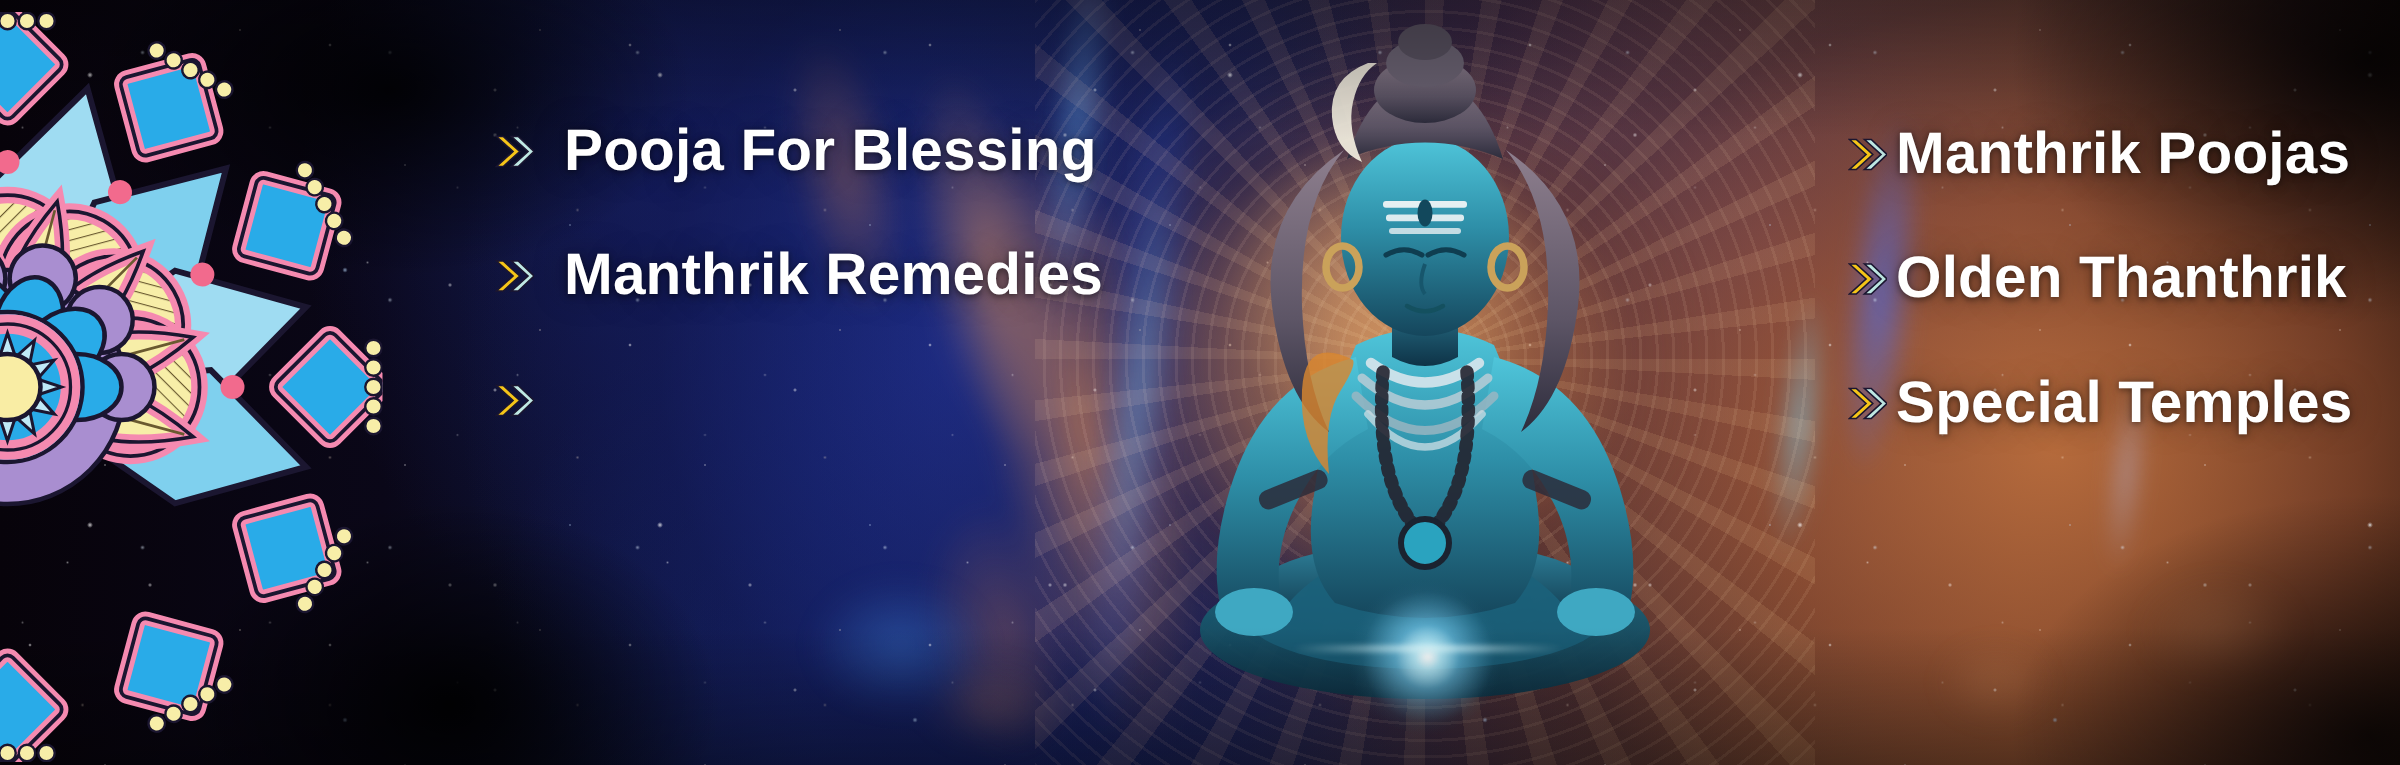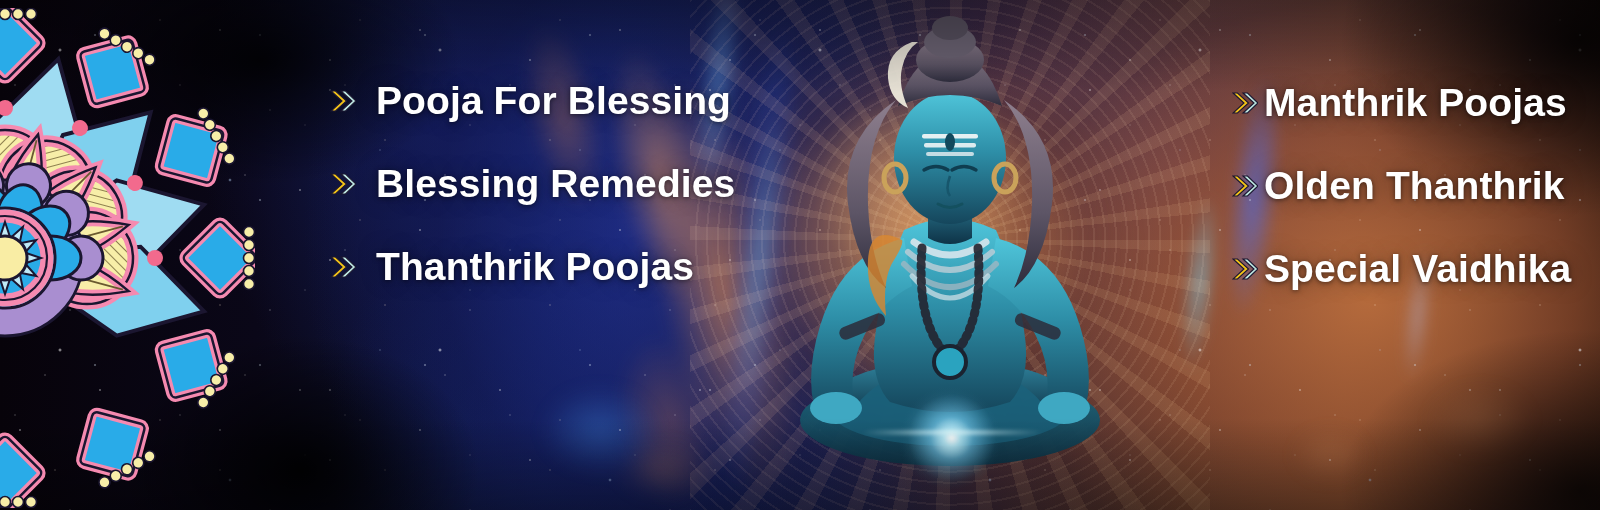--- a/index.html
+++ b/index.html
@@ -641,29 +641,28 @@
         <path d="M11 2 L22 12 L11 22 L15.5 22 L26 12 L15.5 2 Z" fill="#bfe9e4" stroke="#1b1630" stroke-width="1.1"></path>
       </svg>
       <span class="label">Pooja For Blessing</span>
     </div>
 
     <div class="row">
       <svg class="chev" viewBox="0 0 26 24">
         <path d="M1 2 L12 12 L1 22 L5.5 22 L16.5 12 L5.5 2 Z" fill="#f5c518" stroke="#1b1630" stroke-width="1.1"></path>
         <path d="M11 2 L22 12 L11 22 L15.5 22 L26 12 L15.5 2 Z" fill="#bfe9e4" stroke="#1b1630" stroke-width="1.1"></path>
       </svg>
-      <span class="label">Blessing Remedies</span>
+      <span class="label">Manthrik Remedies</span>
     </div>
 
     <div class="row">
       <svg class="chev" viewBox="0 0 26 24">
         <path d="M1 2 L12 12 L1 22 L5.5 22 L16.5 12 L5.5 2 Z" fill="#f5c518" stroke="#1b1630" stroke-width="1.1"></path>
         <path d="M11 2 L22 12 L11 22 L15.5 22 L26 12 L15.5 2 Z" fill="#bfe9e4" stroke="#1b1630" stroke-width="1.1"></path>
       </svg>
-      <span class="label">Thanthrik Poojas</span>
     </div>
 
 
   </div>
 
   <div class="col col-right">
 
     <div class="row">
       <svg class="chev" viewBox="0 0 26 24">
         <path d="M1 2 L12 12 L1 22 L5.5 22 L16.5 12 L5.5 2 Z" fill="#f5c518" stroke="#1b1630" stroke-width="1.1"></path>
@@ -678,18 +677,18 @@
         <path d="M11 2 L22 12 L11 22 L15.5 22 L26 12 L15.5 2 Z" fill="#bfe9e4" stroke="#1b1630" stroke-width="1.1"></path>
       </svg>
       <span class="label">Olden Thanthrik</span>
     </div>
 
     <div class="row">
       <svg class="chev" viewBox="0 0 26 24">
         <path d="M1 2 L12 12 L1 22 L5.5 22 L16.5 12 L5.5 2 Z" fill="#f5c518" stroke="#1b1630" stroke-width="1.1"></path>
         <path d="M11 2 L22 12 L11 22 L15.5 22 L26 12 L15.5 2 Z" fill="#bfe9e4" stroke="#1b1630" stroke-width="1.1"></path>
       </svg>
-      <span class="label">Special Vaidhika</span>
+      <span class="label">Special Temples</span>
     </div>
 
   </div>
 
 </div>
 
 </body></html>

